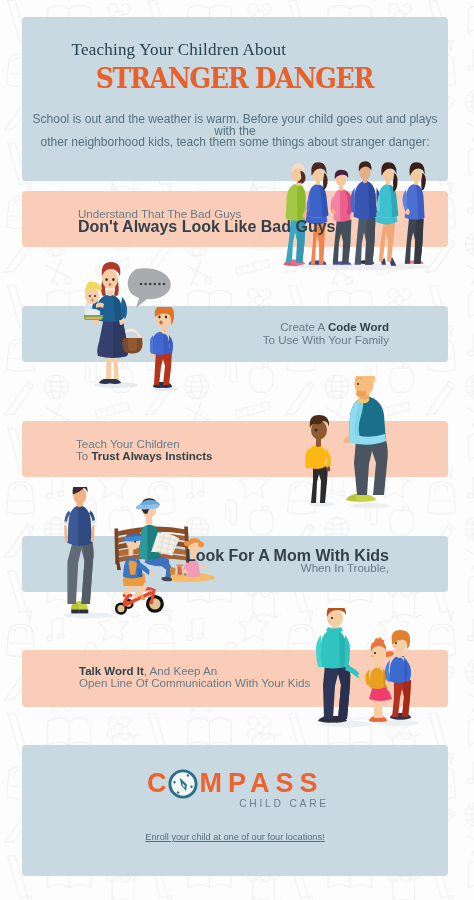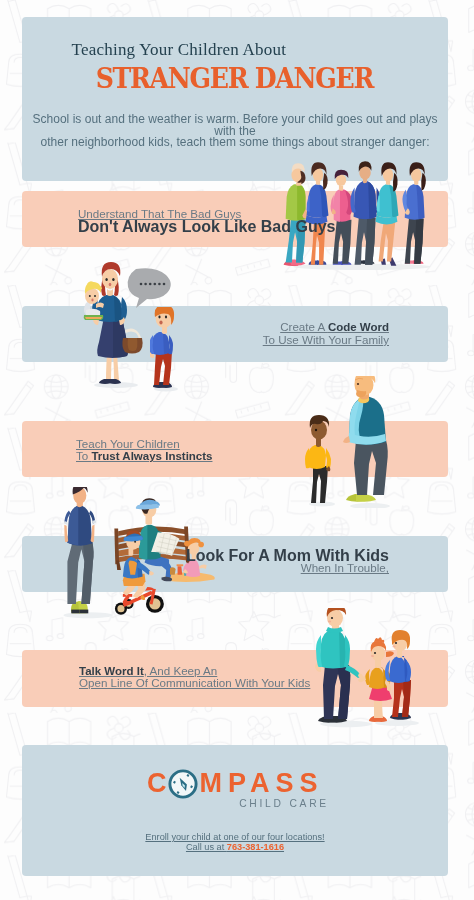--- a/index.html
+++ b/index.html
@@ -18,21 +18,21 @@
   .hdr-eyebrow{position:absolute;left:49.5px;top:23px;font-family:"Liberation Serif",serif;
        font-size:17px;color:#24414f;letter-spacing:.22px;white-space:nowrap;}
   .hdr-title{position:absolute;left:0;right:0;top:45px;text-align:center;
        font-family:"DejaVu Serif",serif;font-stretch:condensed;font-weight:bold;
        font-size:28px;color:#e8602c;letter-spacing:-1.3px;text-indent:-1.3px;}
   .hdr-intro{position:absolute;left:0;right:0;top:97px;
        font-size:12px;color:#55707e;line-height:11.5px;letter-spacing:.02px;}
 
   
   .ln{font-size:11.6px;line-height:12.8px;white-space:nowrap;}
-  .ln.light{font-weight:normal;color:#6a7a85;text-decoration:underline;}
+  .ln.light{font-weight:normal;color:#6a7a85;}
   .ln.bold{font-weight:bold;font-size:16px;color:#333f49;}
   .ln b{font-weight:bold;font-size:11.5px;color:#333f49;}
   .t1{left:78px;top:208px;}
   .t2{left:78px;right:85px;top:321px;text-align:right;}
   .t3{left:76px;top:437.5px;}
   .t4{left:78px;right:85px;top:549.5px;text-align:right;}
   .t5{left:79px;top:664.5px;}
 
   
   .ftr{position:absolute;left:22px;top:745px;width:426px;height:131px;
@@ -570,15 +570,14 @@
         </g>
         <path d="M11.7 8.8 L18.9 15.5 L18.0 22.1 L13.3 16.3 Z" fill="#2b6e85"></path>
         <path d="M14.3 14.1 L16.9 16.5 L16.6 19.0 L14.5 16.4 Z" fill="#cdf0f5"></path>
       </svg></span>
       <span class="logo-rest">MPASS</span>
     </div>
     <div class="logo-sub">CHILD CARE</div>
   </div>
   <div class="cta">
     <div>Enroll your child at one of our four locations!</div>
-    <div><span>Call us at </span><b class="phone">763-381-1616</b></div>
   </div>
 </div>
 
 </body></html>

